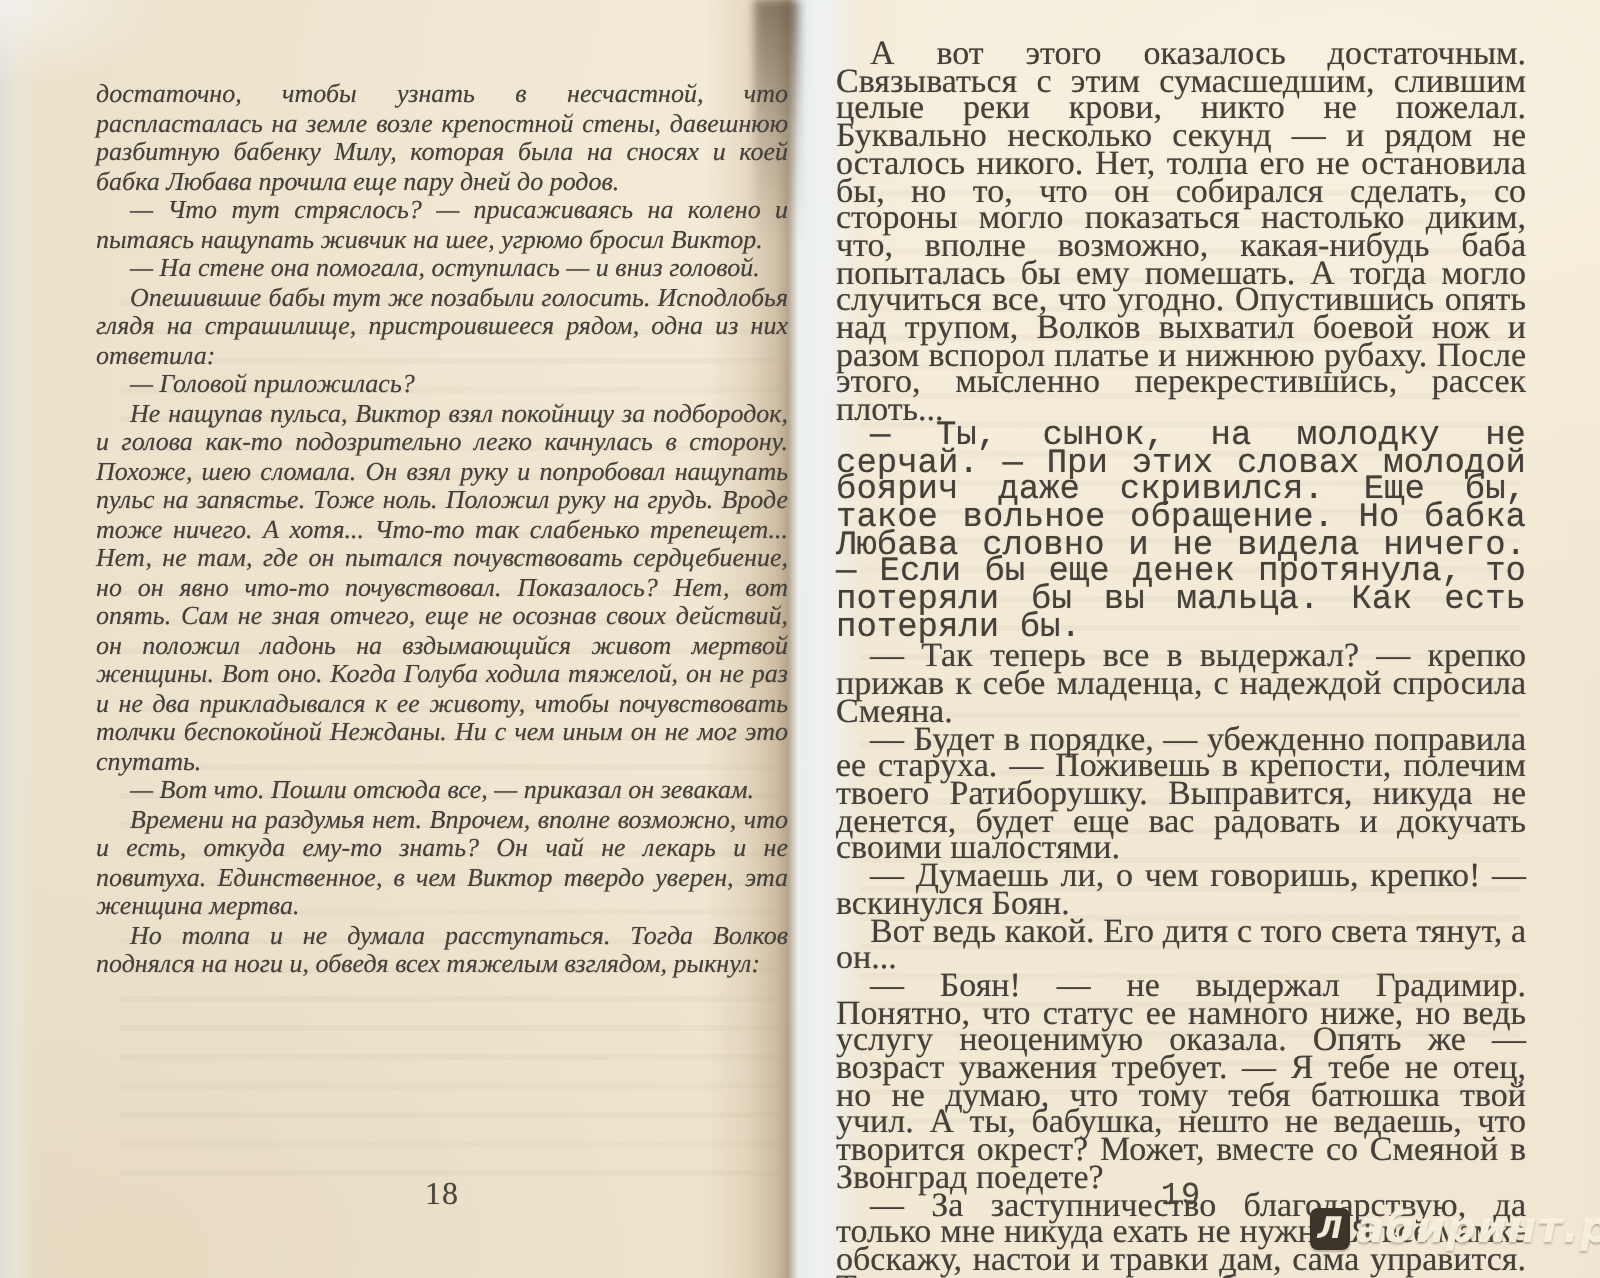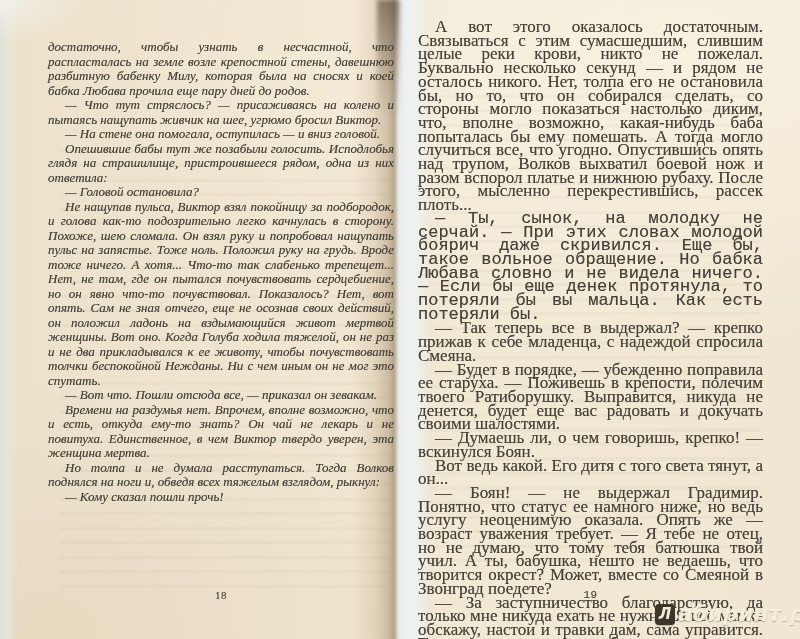--- a/index.html
+++ b/index.html
@@ -51,21 +51,21 @@
     hyphens:auto;-webkit-hyphens:auto;
   }
   .text-block.left{left:48px;top:40px;width:346px;font-size:13px;line-height:14.5px;font-style:italic;}
   .text-block.right{left:418px;top:20px;width:345px;font-size:17px;line-height:13.7px;}
   .para{margin:0;text-align:justify;}
   .para.indent{text-indent:17px;}
   .para.gap{font-family:Liberation Mono, monospace;}
 
   .page-number{
     position:absolute;top:589px;text-align:center;
-    font-size:11px;color:#4c473d;letter-spacing:0.5px;
+    font-size:16px;color:#4c473d;letter-spacing:0.5px;
     text-shadow:0 0 0.4px rgba(76,71,61,0.5);
   }
   .page-number.left{left:48px;width:346px;}
   .page-number.right{left:418px;width:345px;font-family:Liberation Mono, monospace;}
 
   .watermark{
     position:absolute;left:655px;top:602px;height:24px;
     display:flex;align-items:center;gap:3px;
     font-family:"DejaVu Sans", sans-serif;font-style:italic;font-weight:bold;
   }
@@ -91,26 +91,25 @@
   <div class="bleed l"></div>
   <div class="bleed r"></div>
   <div class="gutter"></div>
   <div class="spine-top-shadow"></div>
 
   <div class="text-block left">
       <p class="para">достаточно, чтобы узнать в несчастной, что распласталась на земле возле крепостной стены, давешнюю разбитную бабенку Милу, которая была на сносях и коей бабка Любава прочила еще пару дней до родов.</p>
       <p class="para indent">— Что тут стряслось? — присаживаясь на колено и пытаясь нащупать живчик на шее, угрюмо бросил Виктор.</p>
       <p class="para indent">— На стене она помогала, оступилась — и вниз головой.</p>
       <p class="para indent">Опешившие бабы тут же позабыли голосить. Исподлобья глядя на страшилище, пристроившееся рядом, одна из них ответила:</p>
-      <p class="para indent">— Головой остановила?</p>
+      <p class="para indent">— Головой приложилась?</p>
       <p class="para indent">Не нащупав пульса, Виктор взял покойницу за подбородок, и голова как-то подозрительно легко качнулась в сторону. Похоже, шею сломала. Он взял руку и попробовал нащупать пульс на запястье. Тоже ноль. Положил руку на грудь. Вроде тоже ничего. А хотя... Что-то так слабенько трепещет... Нет, не там, где он пытался почувствовать сердцебиение, но он явно что-то почувствовал. Показалось? Нет, вот опять. Сам не зная отчего, еще не осознав своих действий, он положил ладонь на вздымающийся живот мертвой женщины. Вот оно. Когда Голуба ходила тяжелой, он не раз и не два прикладывался к ее животу, чтобы почувствовать толчки беспокойной Нежданы. Ни с чем иным он не мог это спутать.</p>
       <p class="para indent">— Вот что. Пошли отсюда все, — приказал он зевакам.</p>
       <p class="para indent">Времени на раздумья нет. Впрочем, вполне возможно, что и есть, откуда ему-то знать? Он чай не лекарь и не повитуха. Единственное, в чем Виктор твердо уверен, эта женщина мертва.</p>
       <p class="para indent">Но толпа и не думала расступаться. Тогда Волков поднялся на ноги и, обведя всех тяжелым взглядом, рыкнул:</p>
-      <p class="para indent">— Кому сказал пошли прочь!</p>
     </div>
   <div class="page-number left">18</div>
 
   <div class="text-block right">
       <p class="para indent">А вот этого оказалось достаточным. Связываться с этим сумасшедшим, слившим целые реки крови, никто не пожелал. Буквально несколько секунд — и рядом не осталось никого. Нет, толпа его не остановила бы, но то, что он собирался сделать, со стороны могло показаться настолько диким, что, вполне возможно, какая-нибудь баба попыталась бы ему помешать. А тогда могло случиться все, что угодно. Опустившись опять над трупом, Волков выхватил боевой нож и разом вспорол платье и нижнюю рубаху. После этого, мысленно перекрестившись, рассек плоть...</p>
       <p class="para indent gap">— Ты, сынок, на молодку не серчай. — При этих словах молодой боярич даже скривился. Еще бы, такое вольное обращение. Но бабка Любава словно и не видела ничего. — Если бы еще денек протянула, то потеряли бы вы мальца. Как есть потеряли бы.</p>
       <p class="para indent">— Так теперь все в выдержал? — крепко прижав к себе младенца, с надеждой спросила Смеяна.</p>
       <p class="para indent">— Будет в порядке, — убежденно поправила ее старуха. — Поживешь в крепости, полечим твоего Ратиборушку. Выправится, никуда не денется, будет еще вас радовать и докучать своими шалостями.</p>
       <p class="para indent">— Думаешь ли, о чем говоришь, крепко! — вскинулся Боян.</p>
       <p class="para indent">Вот ведь какой. Его дитя с того света тянут, а он...</p>

